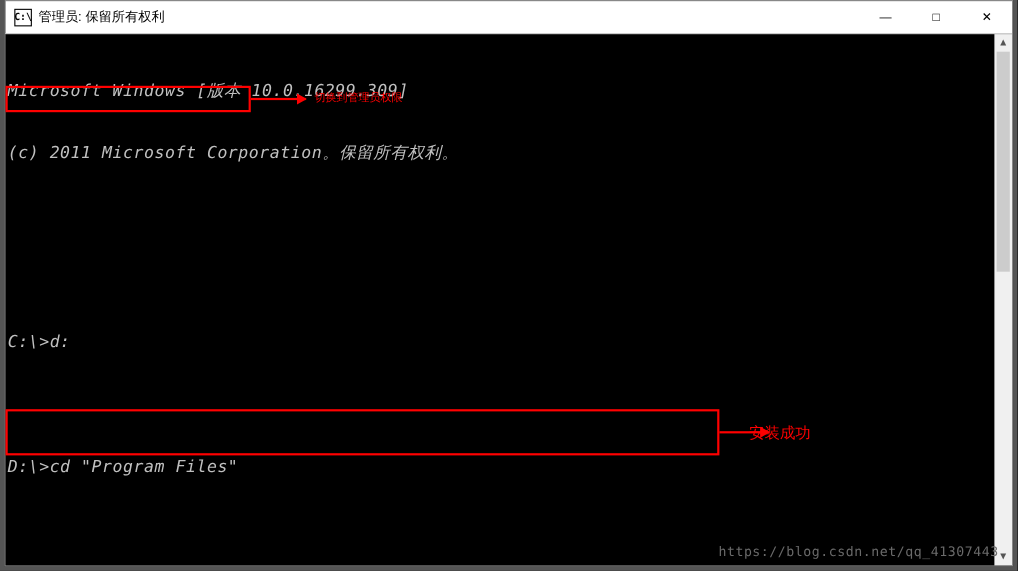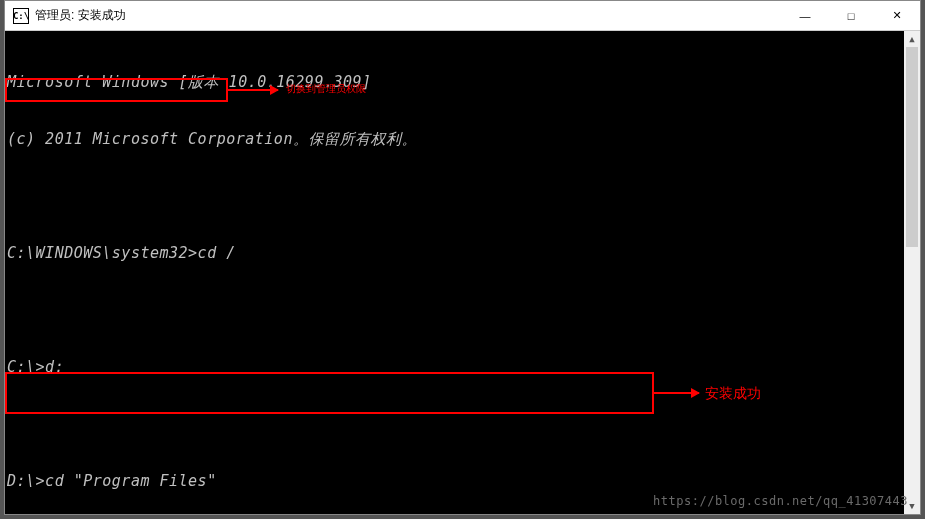--- a/index.html
+++ b/index.html
@@ -103,21 +103,21 @@
     .arrow2::after {
       content: "";
       position: absolute;
       right: -1px; top: -4px;
       border-left: 9px solid #ff0000;
       border-top: 5px solid transparent;
       border-bottom: 5px solid transparent;
     }
     .label2 {
       position: absolute;
-      left: 700px; top: 384px;
+      left: 676px; top: 384px;
       color: #ff0000;
       font-family: "SimSun", sans-serif;
       font-size: 14px;
     }
     .watermark {
       position: absolute;
       right: 12px; bottom: 6px;
       color: #6a6a6a;
       font-family: "Consolas", monospace;
       font-size: 12px;
@@ -143,32 +143,31 @@
     .scrollbar .arrow-up { top:0; }
     .scrollbar .arrow-down { bottom:0; }
   </style>
 </head>
 <body>
 
 <div class="window">
 
   <div class="titlebar">
     <div class="icon">C:\</div>
-    <div class="title">管理员: 安装成功</div>
+    <div class="title">管理员: 保留所有权利</div>
     <div class="spacer"></div>
     <div class="btn">—</div>
     <div class="btn">□</div>
     <div class="btn">✕</div>
   </div>
 
   <div class="terminal">
     <div class="line">Microsoft Windows [版本 10.0.16299.309]</div>
     <div class="line">(c) 2011 Microsoft Corporation。保留所有权利。</div>
     <div class="blank"></div>
-    <div class="line">C:\WINDOWS\system32&gt;cd /</div>
     <div class="blank"></div>
     <div class="line">C:\&gt;d:</div>
     <div class="blank"></div>
     <div class="line">D:\&gt;cd "Program Files"</div>
     
     
     
     
     
     

